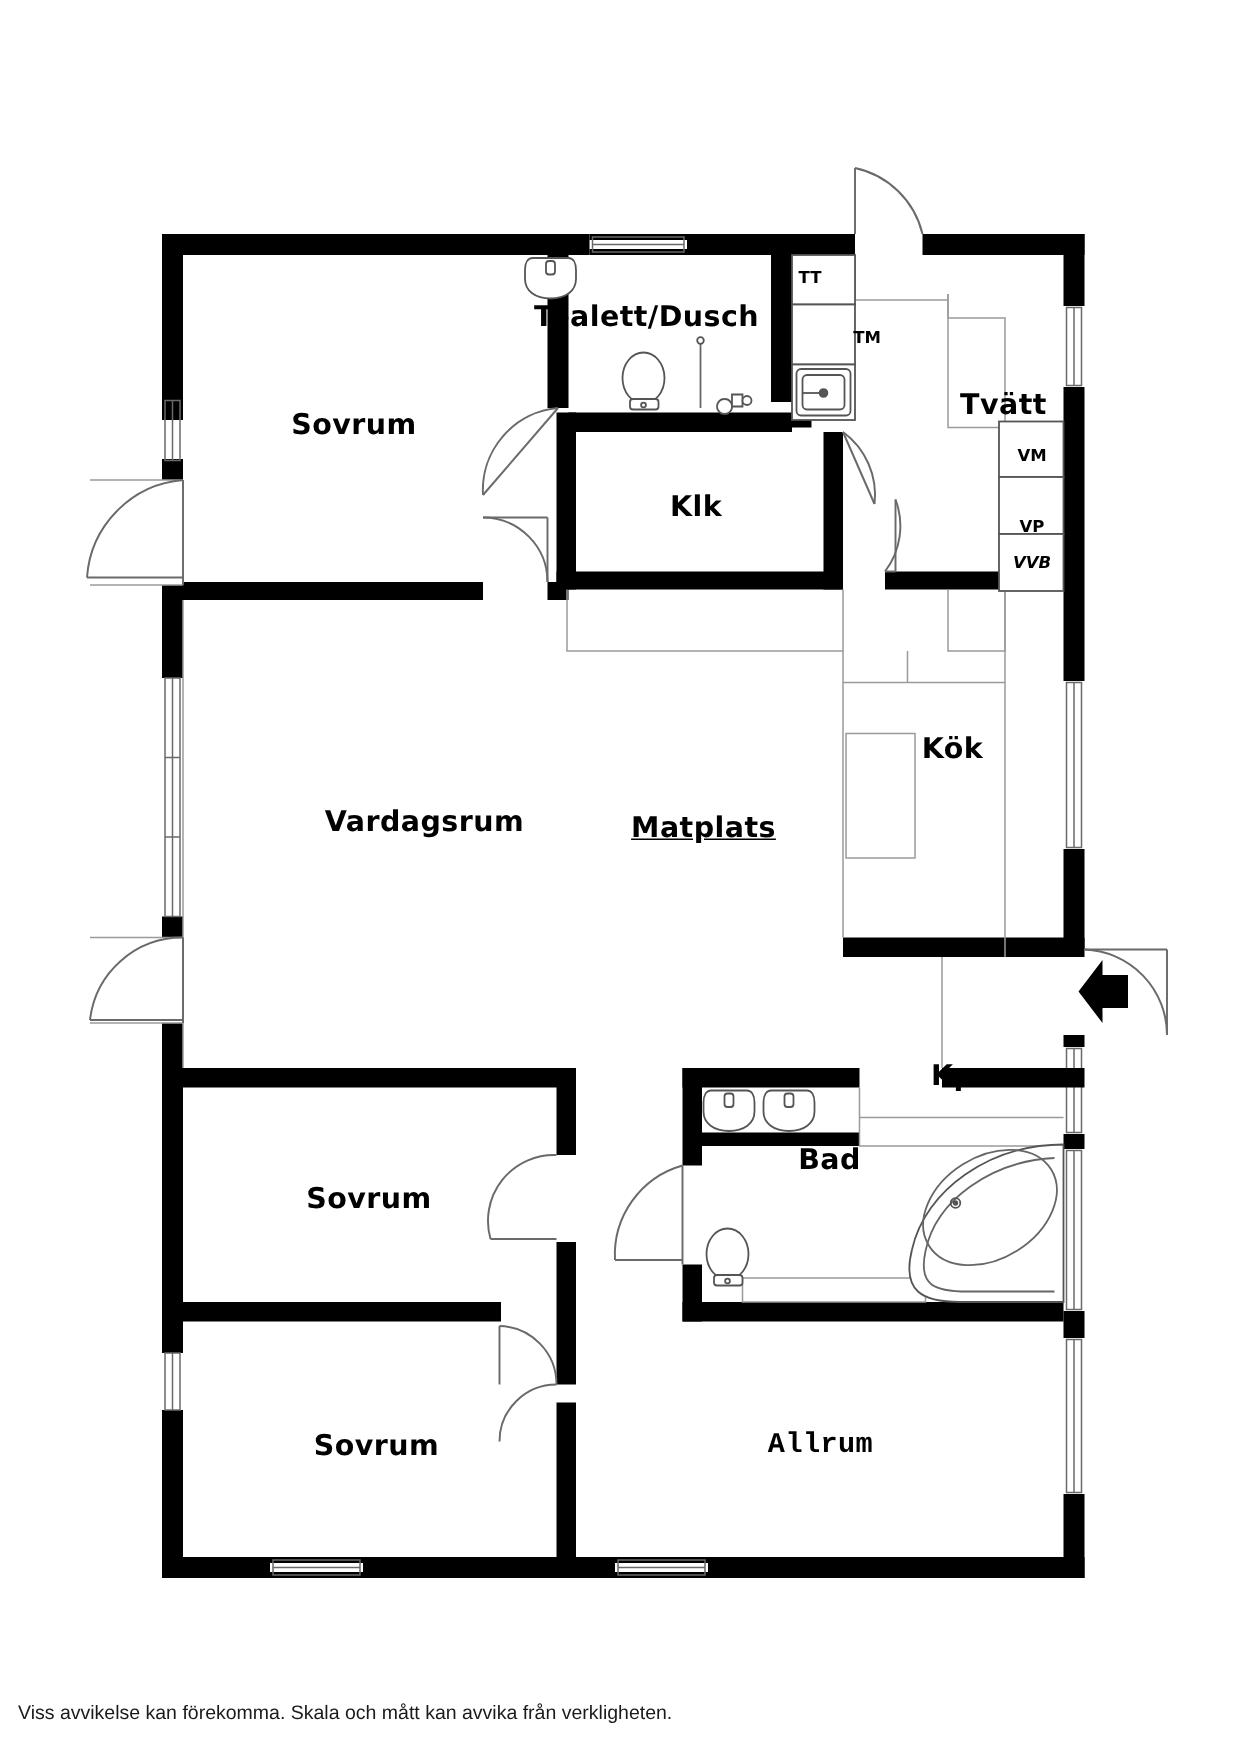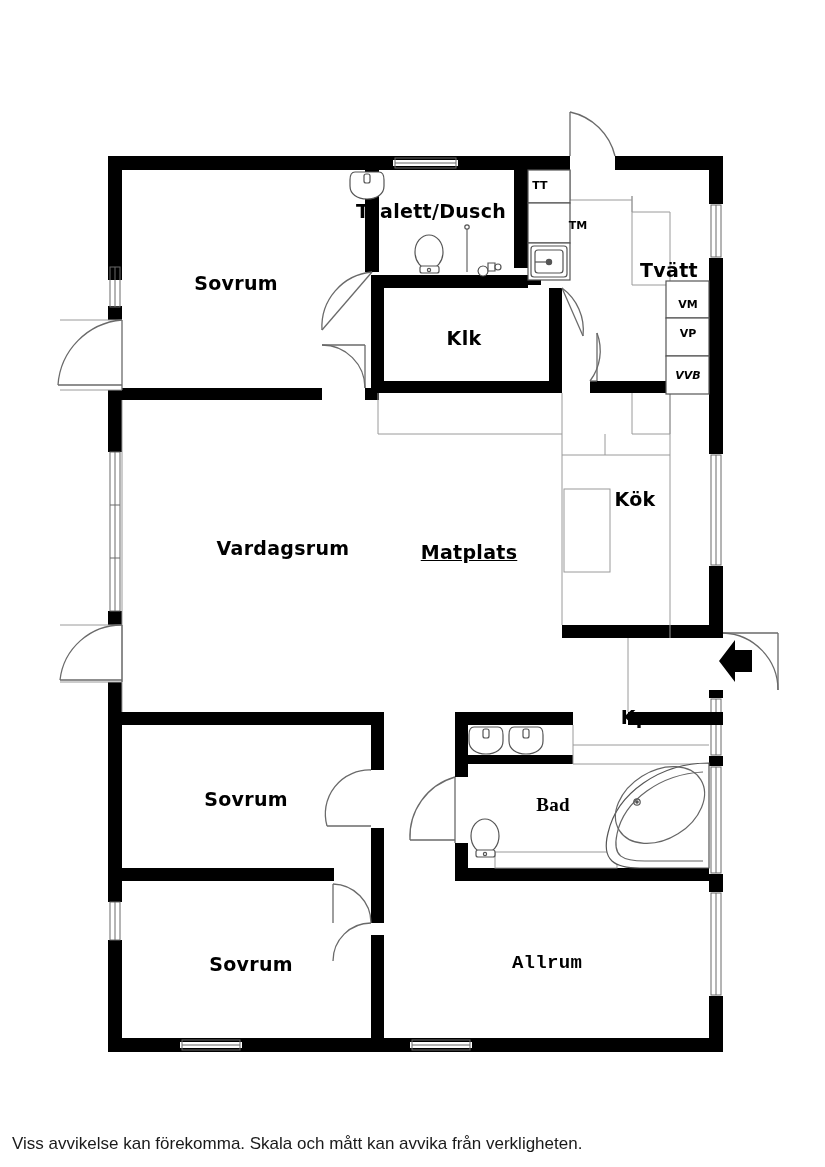--- a/index.html
+++ b/index.html
@@ -46,21 +46,21 @@
     font-size: 11px;
     color: #000000;
     white-space: nowrap;
     transform: translate(-50%, -50%);
   }
   #disclaimer {
     position: absolute;
     left: 12px;
     top: 1134px;
     font-family: "Liberation Sans", sans-serif;
-    font-size: 17px;
+    font-size: 13px;
     color: #1a1a1a;
     white-space: nowrap;
   }
 </style>
 </head>
 <body>
 
 <div id="floorplan-root">
 
   <svg id="plan-svg" viewBox="0 0 825 1167">
@@ -361,29 +361,29 @@
 
   <div>
     <div class="room-label rl-lg" style="left:236px; top:283px;">Sovrum</div>
     <div class="room-label rl-lg" style="left:431px; top:211px;">Toalett/Dusch</div>
     <div class="room-label rl-lg" style="left:464px; top:338px;">Klk</div>
     <div class="room-label rl-lg" style="left:621px; top:270px;margin-left:48px;">Tvätt</div>
     <div class="room-label rl-lg" style="left:256px; top:548px;margin-left:27px;">Vardagsrum</div>
     <div class="room-label rl-lg" style="left:469px; top:552px;text-decoration:underline;">Matplats</div>
     <div class="room-label rl-lg" style="left:635px; top:499px;">Kök</div>
     <div class="room-label rl-lg" style="left:640px; top:677px;margin-top:40px;">Kpr</div>
-    <div class="room-label rl-lg" style="left:553px; top:805px;font-family:Liberation Serif, serif;">Bad</div>
+    <div class="room-label rl-lg" style="left:553px; top:773px;">Bad</div>
     <div class="room-label rl-lg" style="left:246px; top:799px;">Sovrum</div>
     <div class="room-label rl-lg" style="left:251px; top:964px;">Sovrum</div>
     <div class="room-label rl-lg" style="left:547px; top:963px;font-family:Liberation Mono, monospace;">Allrum</div>
   </div>
 
   <div>
     <div class="appliance-label" style="left:540px; top:185px;">TT</div>
     <div class="appliance-label" style="left:536px; top:225px;margin-left:42px;">TM</div>
     <div class="appliance-label" style="left:688px; top:304px;">VM</div>
-    <div class="appliance-label" style="left:688px; top:333px;text-align:right;">VP</div>
+    <div class="appliance-label" style="left:688px; top:351px;text-align:right;">VP</div>
     <div class="appliance-label" style="left:688px; top:375px;font-style:italic;">VVB</div>
   </div>
 
   <div id="disclaimer">Viss avvikelse kan förekomma. Skala och mått kan avvika från verkligheten.</div>
 
 </div>
 
 </body></html>

